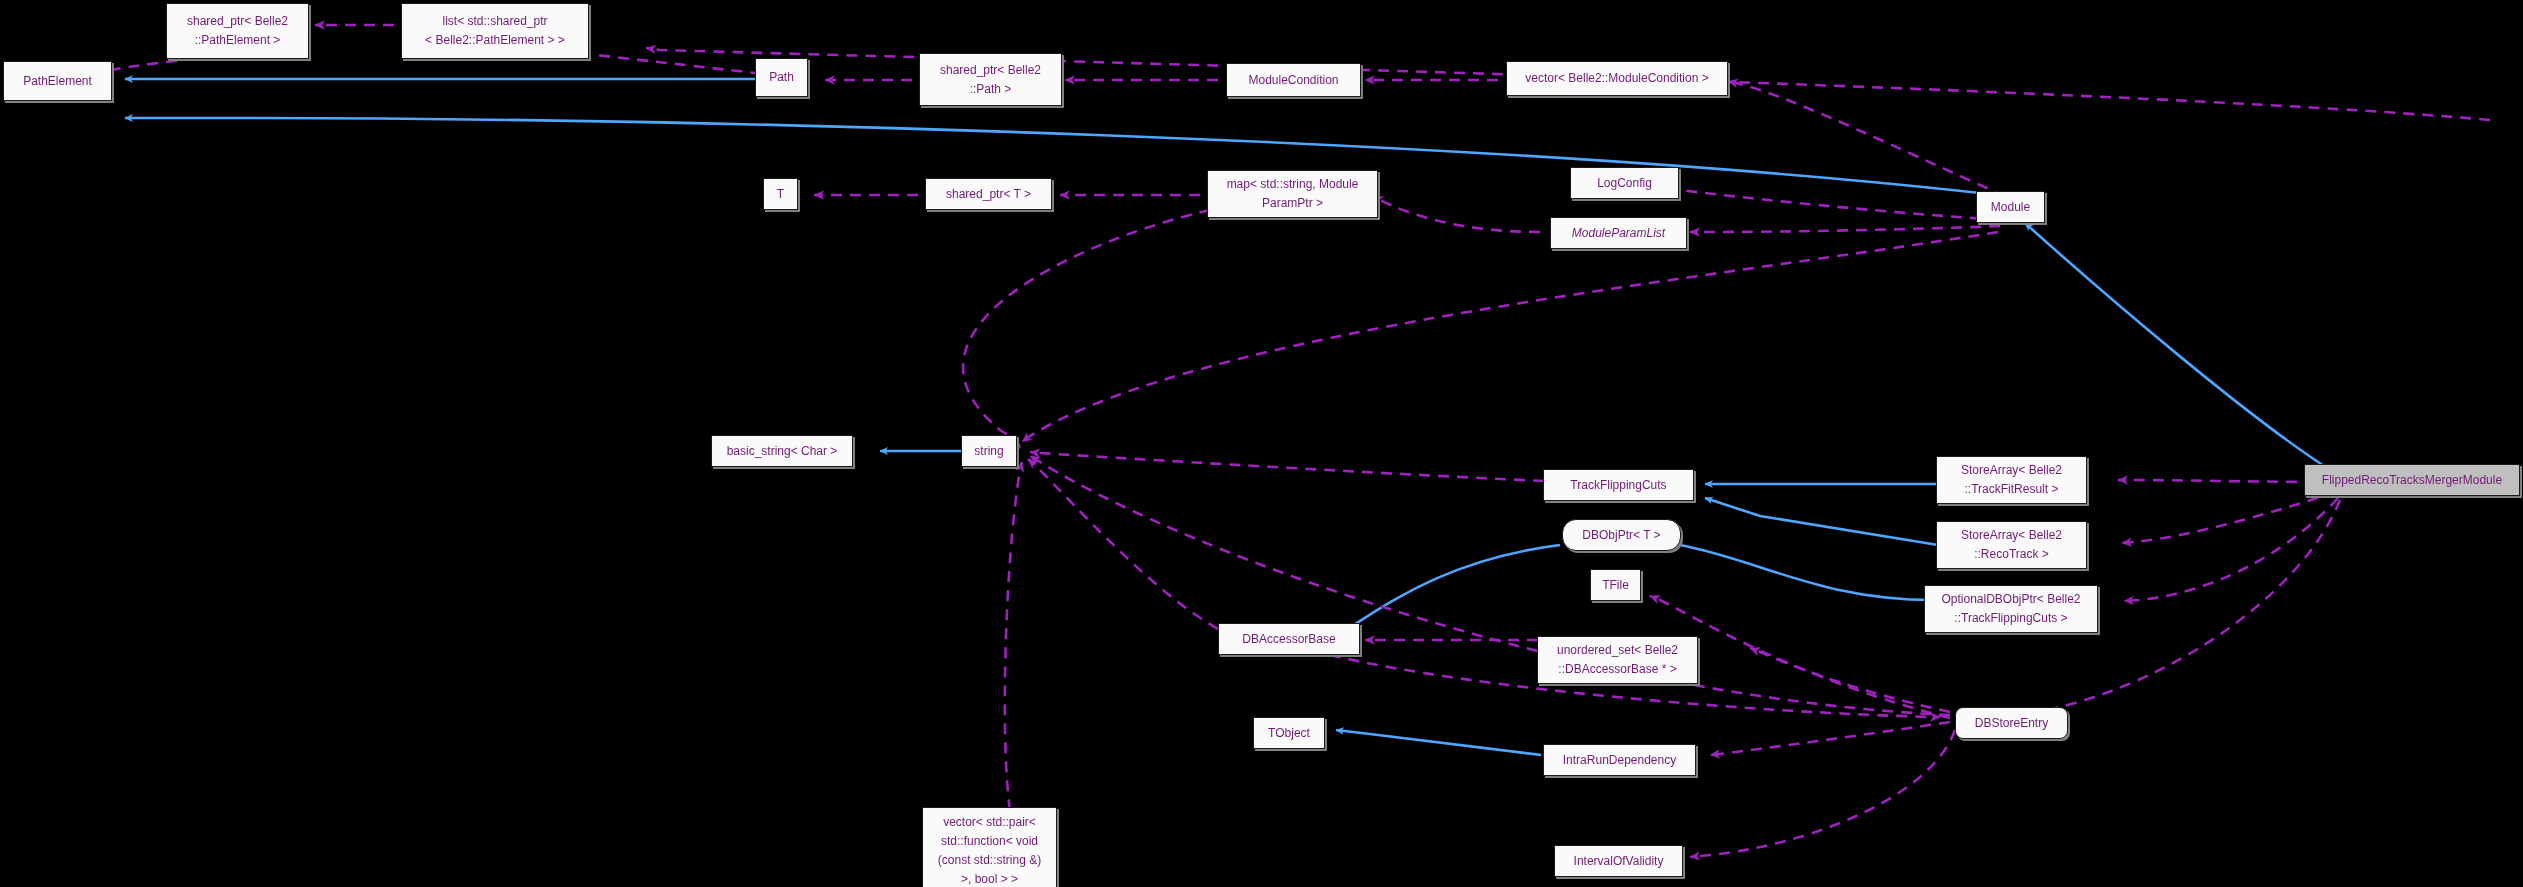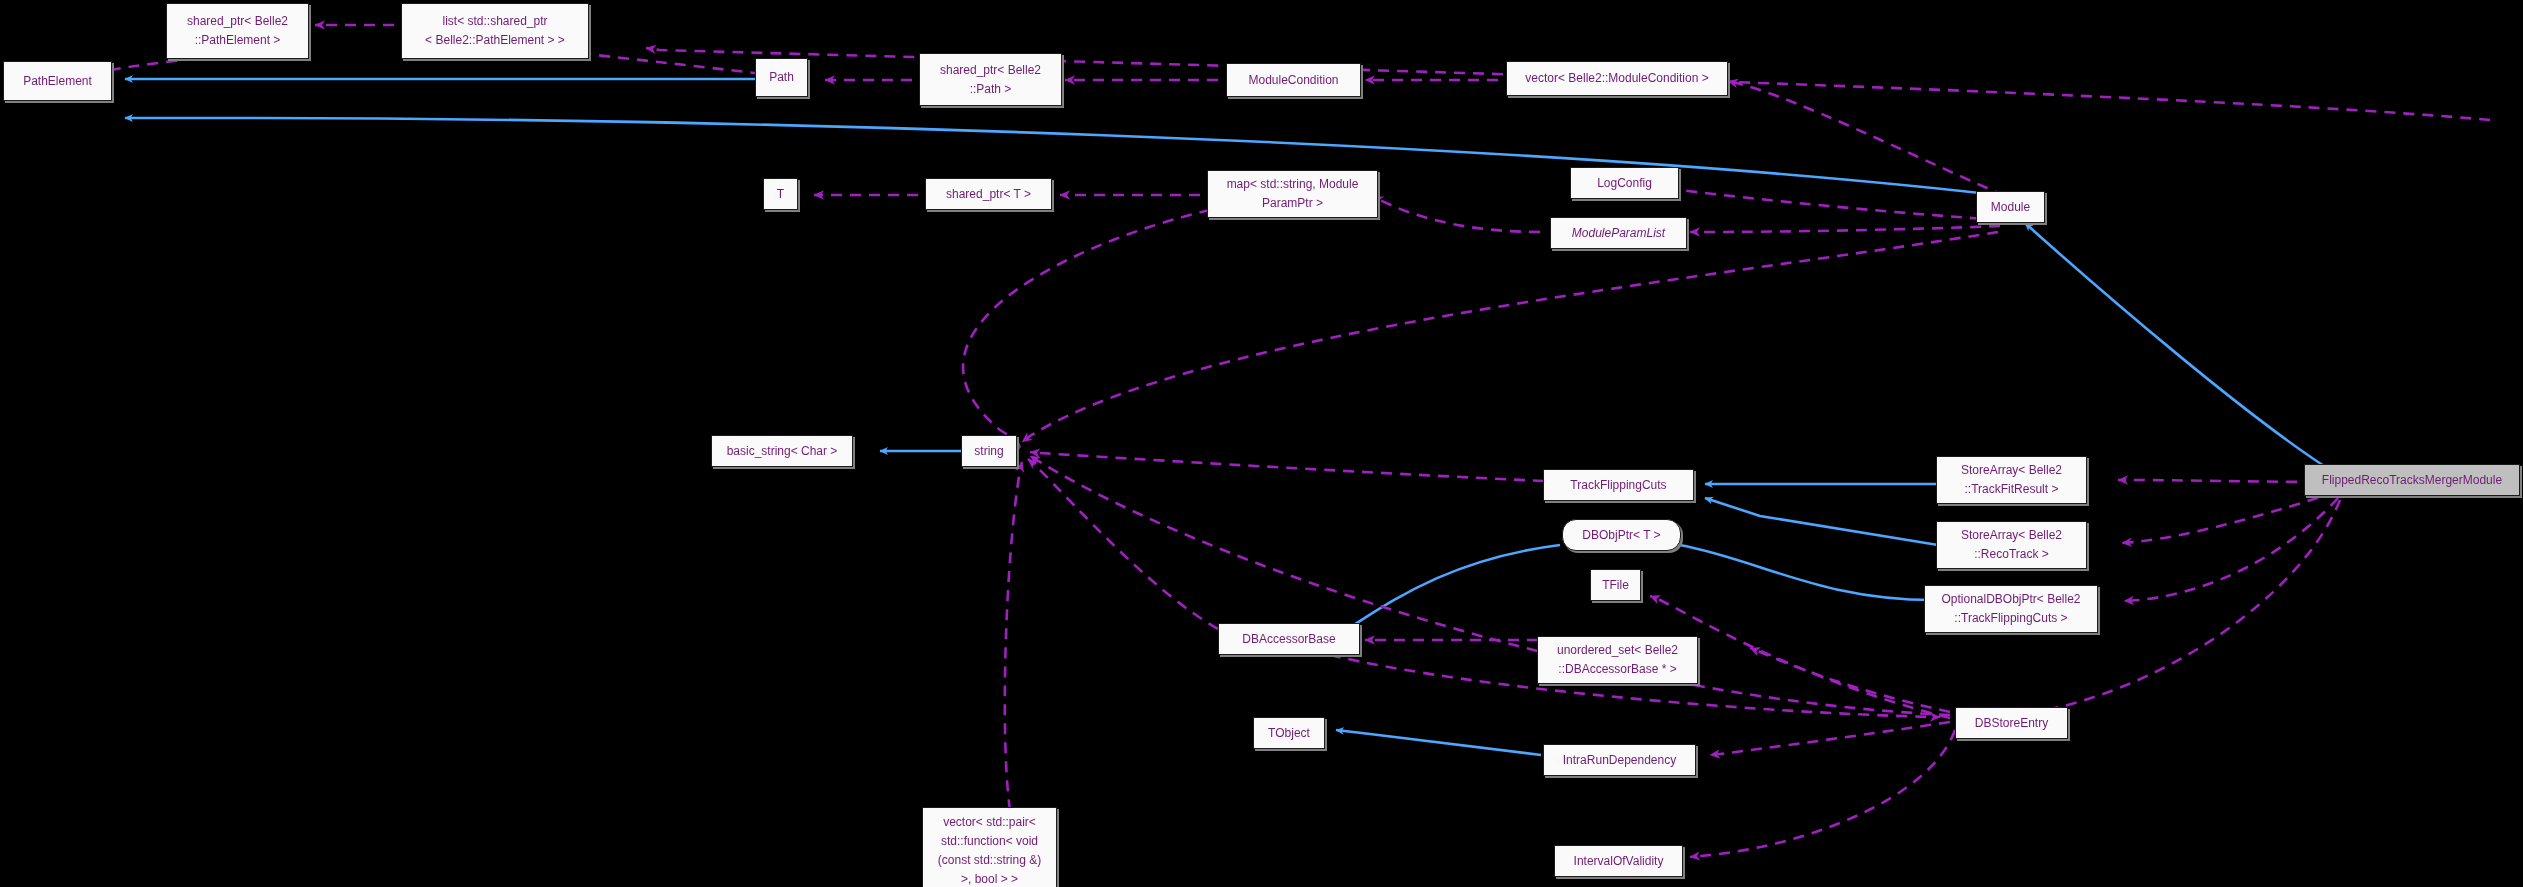--- a/index.html
+++ b/index.html
@@ -181,17 +181,17 @@
       <div class="node" style="left: 922px; top: 807px; width: 135px; height: 87px;"><span class="node-label">vector&lt; std::pair&lt;
 std::function&lt; void
 (const std::string &amp;)
 &gt;, bool &gt; &gt;</span></div>
       <div class="node" style="left: 1936px; top: 456px; width: 151px; height: 48px;"><span class="node-label">StoreArray&lt; Belle2
 ::TrackFitResult &gt;</span></div>
       <div class="node" style="left: 1936px; top: 521px; width: 151px; height: 48px;"><span class="node-label">StoreArray&lt; Belle2
 ::RecoTrack &gt;</span></div>
       <div class="node" style="left: 1924px; top: 585px; width: 174px; height: 48px;"><span class="node-label">OptionalDBObjPtr&lt; Belle2
 ::TrackFlippingCuts &gt;</span></div>
-      <div class="node" style="left: 1955px; top: 707px; width: 113px; height: 32px;"><span class="node-label">DBStoreEntry</span></div>
+      <div class="node" style="left: 1955px; top: 707px; width: 113px; height: 32px; border-radius: 8px;"><span class="node-label">DBStoreEntry</span></div>
       <div class="node focus" style="left: 2304px; top: 464px; width: 216px; height: 32px;"><span class="node-label">FlippedRecoTracksMergerModule</span></div>
     </div>
 
 </div>
 
 </body></html>

